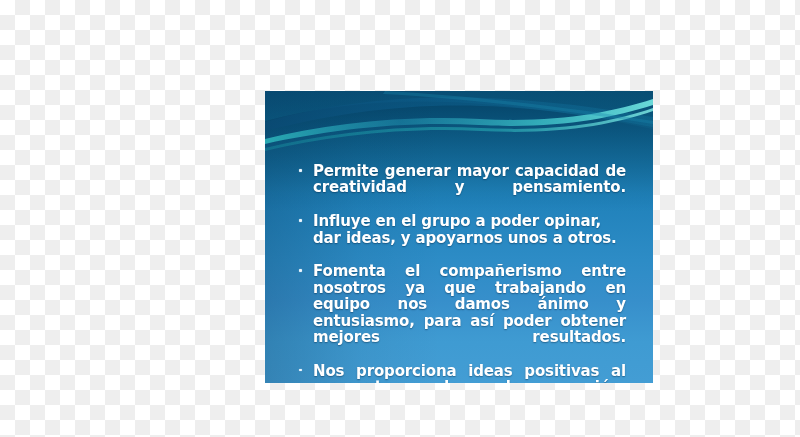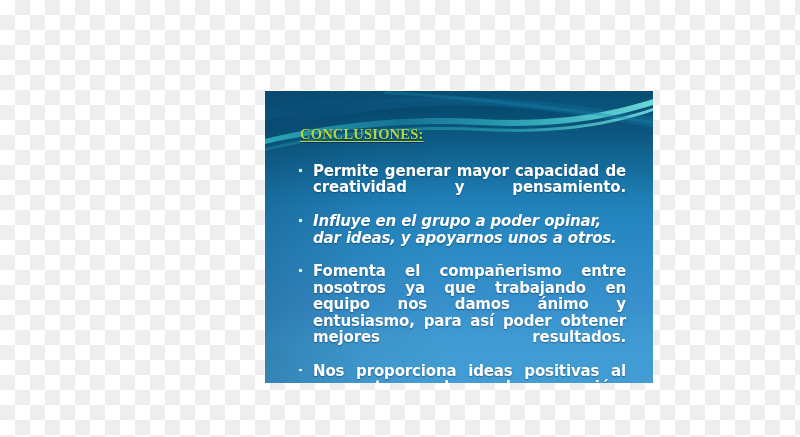--- a/index.html
+++ b/index.html
@@ -134,21 +134,21 @@
     background: #eaf6ff;
     box-shadow: 0 0 1px rgba(255,255,255,0.8);
   }
   .bullet-item > .txt { display: block; }
   
   .bullet-item > .txt::after {
     content: "";
     display: inline-block;
     width: 100%;
   }
-  .bullet-item.no-justify > .txt { text-align: left; font-style: italic; }
+  .bullet-item.no-justify > .txt { text-align: left; }
 </style>
 </head>
 <body>
 
 <div id="canvas">
 
   <div id="slide">
 
     <div class="hdr-shade"></div>
     <div class="left-shade"></div>
@@ -186,21 +186,20 @@
                L388,14 C344,28 290,38 214,34 C130,30 60,40 0,53 Z" fill="url(#gW1)"></path>
 
       <path d="M0,57 C62,43 132,33 216,37 C292,41 348,31 388,17
                L388,20 C348,34 292,44 216,40 C132,36 62,46 0,60 Z" fill="url(#gW3)"></path>
 
       <path d="M120,0 C200,4 300,16 388,30 L388,33 C298,19 198,7 118,3 Z" fill="#1b86ab" opacity="0.35"></path>
     </svg>
 
     <div class="content">
 
-      <div class="slide-title">CONCLUSIONES:</div>
 
       <ul class="bullet-list">
 
         <li class="bullet-item">
           <span class="dot"></span>
           <span class="txt">Permite generar mayor capacidad de creatividad  y pensamiento.</span>
         </li>
 
         <li class="bullet-item no-justify">
           <span class="dot"></span>

